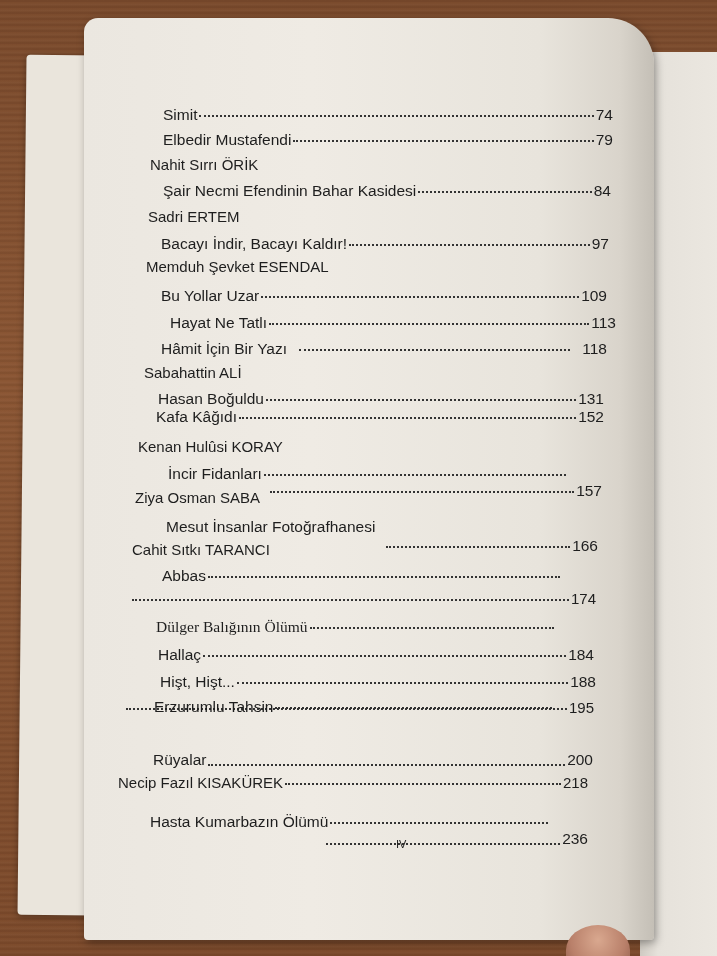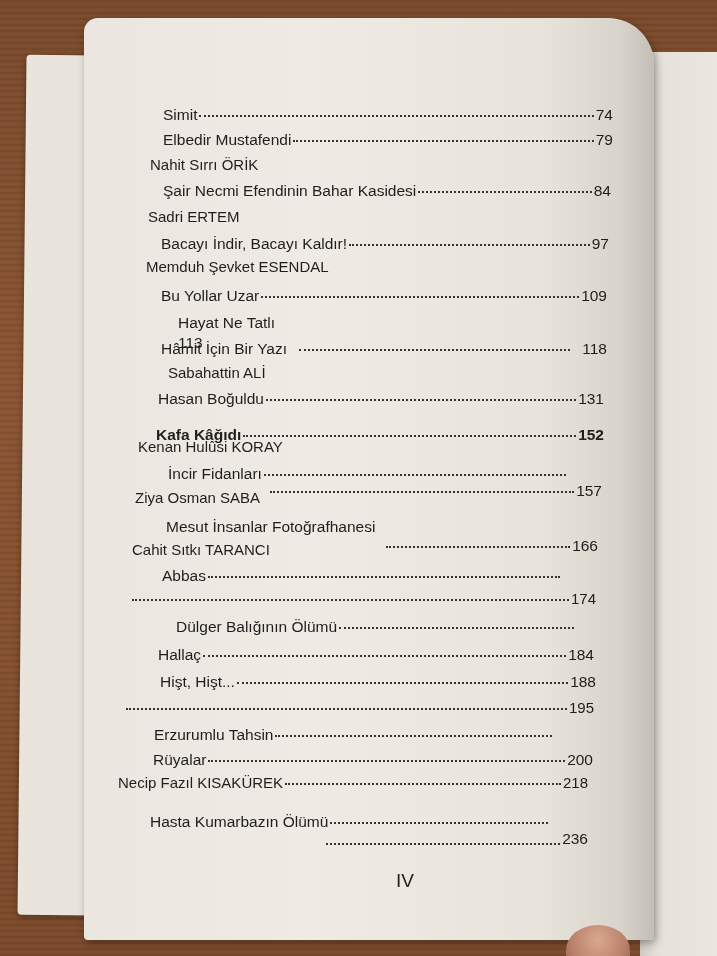--- a/index.html
+++ b/index.html
@@ -37,21 +37,21 @@
       white-space: nowrap;
     }
     .row.author { font-size: 15px; }
     .row .title { flex: 0 0 auto; }
     .row .dots {
       flex: 1 1 auto; overflow: hidden; margin: 0 2px;
       border-bottom: 2px dotted #333; height: 0; transform: translateY(-3px);
     }
     .row .num { flex: 0 0 auto; }
     .folio {
-      position: absolute; left: 312px; top: 852px; font-size: 19px; color: #222;
+      position: absolute; left: 312px; top: 820px; font-size: 11px; color: #222;
     }
     .thumb {
       position: absolute; left: 566px; top: 925px; width: 64px; height: 50px;
       background: radial-gradient(ellipse at 50% 30%, #d9a88f 0%, #b9806a 60%, #8c5a48 100%);
       border-radius: 50% 50% 0 0;
     }
   </style>
 </head>
 <body>
 
@@ -89,39 +89,39 @@
       <span class="num">97</span>
     </div>
     <div class="row author" style="left:62px; top:240px;">
       <span class="title">Memduh Şevket ESENDAL</span>
     </div>
     <div class="row" style="left:77px; top:269px; width:446px;">
       <span class="title">Bu Yollar Uzar</span>
       <span class="dots"></span>
       <span class="num">109</span>
     </div>
-    <div class="row" style="left:92px; top:296px; width:446px;flex-direction:column;">
+    <div class="row" style="left:86px; top:296px; width:446px;">
       <span class="title">Hayat Ne Tatlı</span>
       <span class="dots"></span>
       <span class="num">113</span>
     </div>
     <div class="row" style="left:77px; top:322px; width:446px;gap:10px;">
       <span class="title">Hâmit İçin Bir Yazı</span>
       <span class="dots"></span>
       <span class="num">118</span>
     </div>
-    <div class="row author" style="left:60px; top:346px;margin-left:24px;">
+    <div class="row author" style="left:60px; top:346px;">
       <span class="title">Sabahattin ALİ</span>
     </div>
     <div class="row" style="left:74px; top:372px; width:446px;">
       <span class="title">Hasan Boğuldu</span>
       <span class="dots"></span>
       <span class="num">131</span>
     </div>
-    <div class="row" style="left:72px; top:408px; width:448px;font-weight:bold;">
+    <div class="row" style="left:72px; top:390px; width:448px;">
       <span class="title">Kafa Kâğıdı</span>
       <span class="dots"></span>
       <span class="num">152</span>
     </div>
     <div class="row author" style="left:54px; top:420px;">
       <span class="title">Kenan Hulûsi KORAY</span>
     </div>
     <div class="row" style="left:84px; top:447px; width:400px;">
       <span class="title">İncir Fidanları</span>
       <span class="dots"></span>
@@ -144,43 +144,43 @@
       <span class="title">Cahit Sıtkı TARANCI</span>
     </div>
     <div class="row" style="left:78px; top:549px; width:400px;">
       <span class="title">Abbas</span>
       <span class="dots"></span>
     </div>
     <div class="row author" style="left:46px; top:572px; width:466px;">
       <span class="dots"></span>
       <span class="num">174</span>
     </div>
-    <div class="row" style="left:92px; top:600px; width:400px;">
+    <div class="row" style="left:72px; top:600px; width:400px;font-family:Liberation Serif, serif;">
       <span class="title">Dülger Balığının Ölümü</span>
       <span class="dots"></span>
     </div>
     <div class="row" style="left:74px; top:628px; width:436px;">
       <span class="title">Hallaç</span>
       <span class="dots"></span>
       <span class="num">184</span>
     </div>
     <div class="row" style="left:76px; top:655px; width:436px;">
       <span class="title">Hişt, Hişt...</span>
       <span class="dots"></span>
       <span class="num">188</span>
     </div>
     <div class="row author" style="left:40px; top:681px; width:470px;">
       <span class="dots"></span>
       <span class="num">195</span>
     </div>
-    <div class="row" style="left:70px; top:708px; width:400px;text-align:center;">
+    <div class="row" style="left:70px; top:680px; width:400px;text-align:center;">
       <span class="title">Erzurumlu Tahsin</span>
       <span class="dots"></span>
     </div>
-    <div class="row" style="left:69px; top:733px; width:440px;">
+    <div class="row" style="left:69px; top:733px; width:440px;align-items:flex-end;">
       <span class="title">Rüyalar</span>
       <span class="dots"></span>
       <span class="num">200</span>
     </div>
     <div class="row author" style="left:34px; top:756px; width:470px;">
       <span class="title">Necip Fazıl KISAKÜREK</span>
       <span class="dots"></span>
       <span class="num">218</span>
     </div>
     <div class="row" style="left:66px; top:795px; width:400px;">

